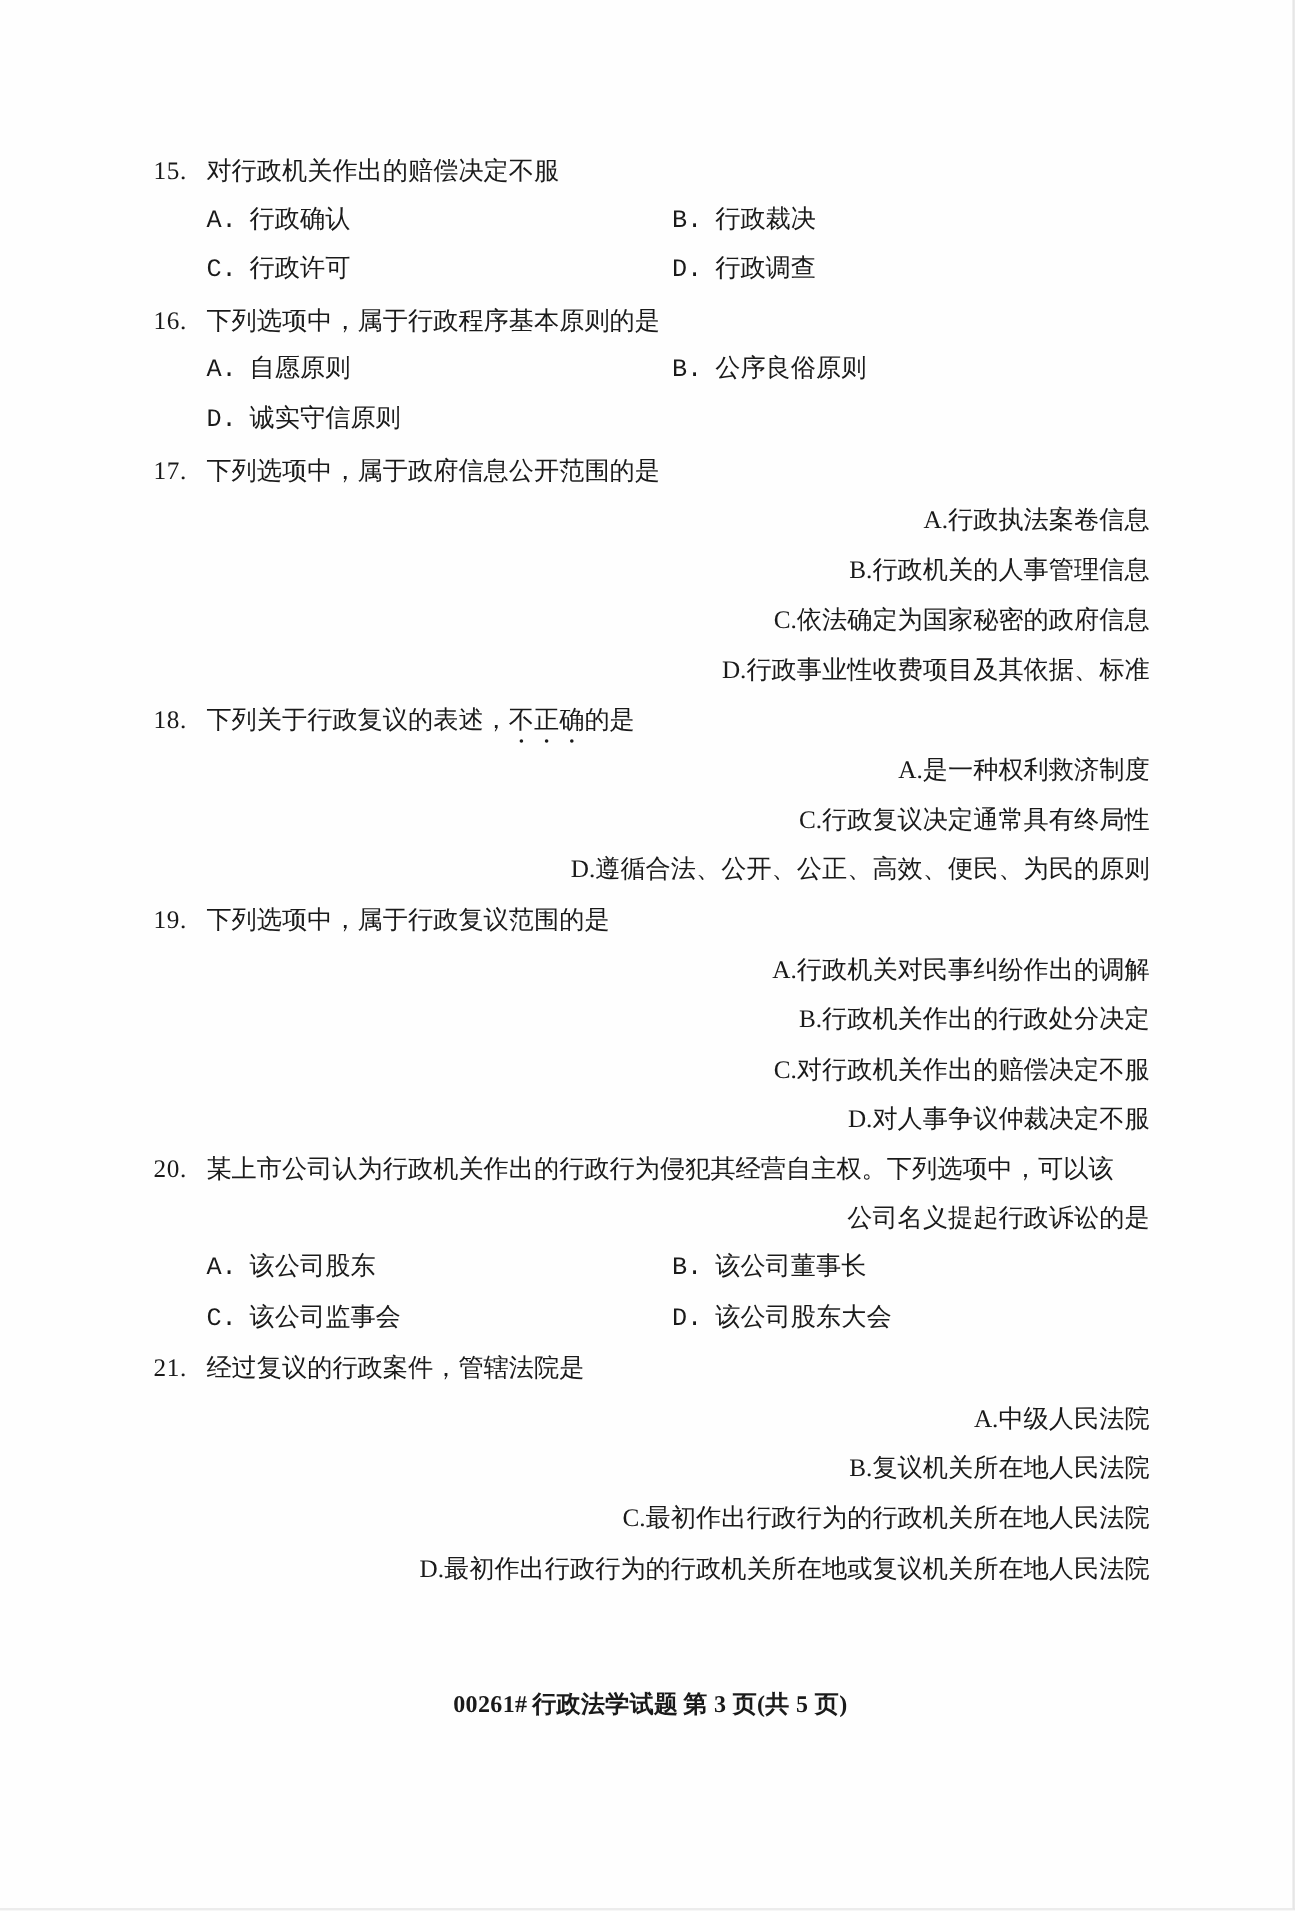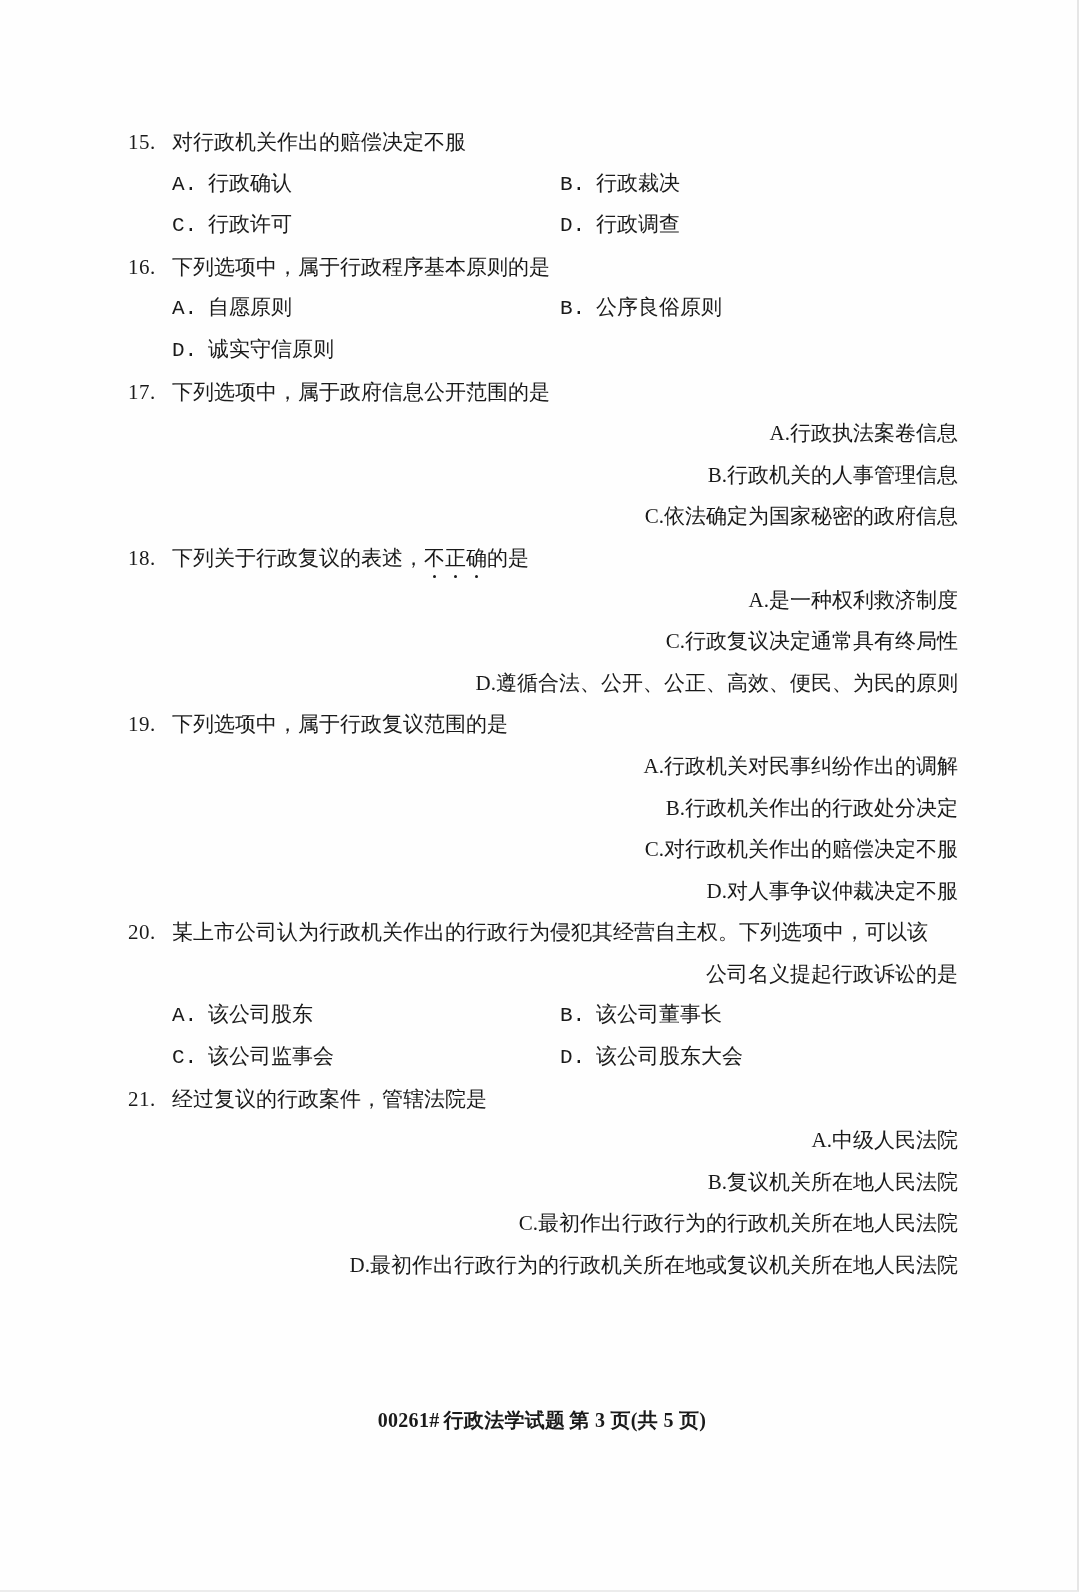--- a/index.html
+++ b/index.html
@@ -113,20 +113,21 @@
     <div class="line opt-row">
       <span class="opt"><span class="opt-letter">D.</span><span>诚实守信原则</span></span>
     </div>
 
     <div class="line">
       <span class="q-num">17.</span><span>下列选项中，属于政府信息公开范围的是</span>
     </div>
     <div class="line q-cont"><span class="opt-letter">A.</span><span>行政执法案卷信息</span></div>
     <div class="line q-cont"><span class="opt-letter">B.</span><span>行政机关的人事管理信息</span></div>
     <div class="line q-cont"><span class="opt-letter">C.</span><span>依法确定为国家秘密的政府信息</span></div>
+    <div class="line q-cont"><span class="opt-letter">D.</span><span>行政事业性收费项目及其依据、标准</span></div>
 
     <div class="line">
       <span class="q-num">18.</span><span>下列关于行政复议的表述，</span><span class="emph"><span class="emph-char">不</span><span class="emph-char">正</span><span class="emph-char">确</span></span><span>的是</span>
     </div>
     <div class="line q-cont"><span class="opt-letter">A.</span><span>是一种权利救济制度</span></div>
     <div class="line q-cont"><span class="opt-letter">C.</span><span>行政复议决定通常具有终局性</span></div>
     <div class="line q-cont"><span class="opt-letter">D.</span><span>遵循合法、公开、公正、高效、便民、为民的原则</span></div>
 
     <div class="line">
       <span class="q-num">19.</span><span>下列选项中，属于行政复议范围的是</span>

